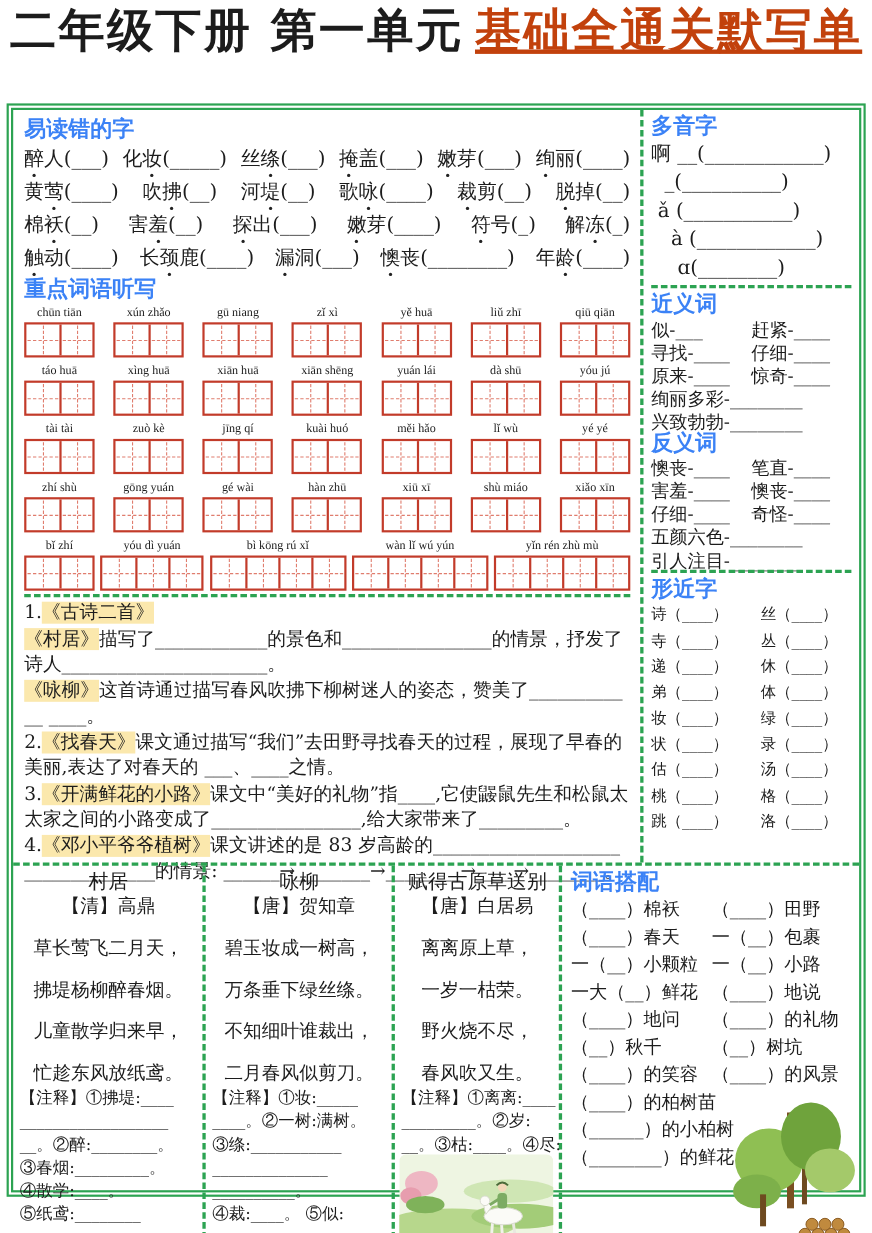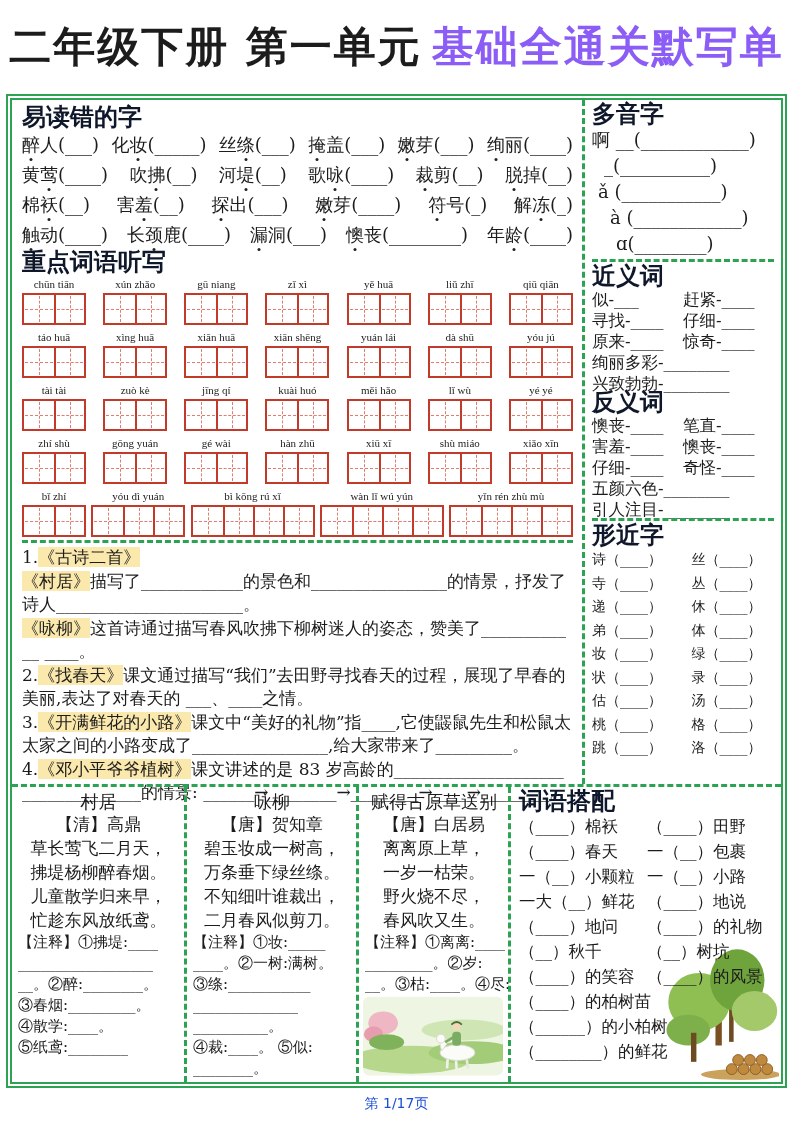--- a/index.html
+++ b/index.html
@@ -1,28 +1,28 @@
 <!DOCTYPE html>
 <html lang="zh"><head>
 <meta charset="utf-8">
 <style>
   * { box-sizing: border-box; margin: 0; padding: 0; }
   html,body { width: 793px; height: 1121px; overflow: hidden; background: #fff;
     font-family: "DejaVu Serif", "Liberation Serif", serif; color: #1c1c1c; }
-  .title-bar { height: 94px; display: flex; align-items: center; justify-content: center;
+  .title-bar { height: 94px; display: flex; align-items: flex-start; justify-content: center;
     font-size: 42px; font-weight: bold; letter-spacing: 2px; white-space: nowrap; }
-  .title-red { color: #8b5cf6; margin-left: 10px; }
+  .title-red { color: #c2410c; margin-left: 10px; text-decoration: underline; }
   .sheet { margin: 0 6px; height: 994px; border: 6px double #2ca352; background: #fff;
     display: flex; flex-direction: column; }
   .top-area { display: flex; height: 684px; }
   .left-col { width: 570px; padding: 5px 9px 0 10px; display: flex; flex-direction: column; }
   .right-col { flex: 1; border-left: 3px dashed #2ca352; padding: 2px 7px 0 7px;
     display: flex; flex-direction: column; }
-  h2.sec-h { font-family: "DejaVu Sans", "Liberation Sans", sans-serif; font-size: 24px;
-    color: #0f172a; line-height: 25px; font-weight: bold; }
+  h2.sec-h { font-family: "DejaVu Sans", "Liberation Sans", sans-serif; font-size: 20px;
+    color: #3b82f6; line-height: 25px; font-weight: bold; }
   
   .sec-yiducuo { height: 148px; }
   .yd-row { display: flex; justify-content: space-between; font-size: 18px; line-height: 30px; text-align: center; }
   .yd-item { white-space: nowrap; }
   .ch { position: relative; display: inline-block; }
   .ch.dot::after { content:""; position:absolute; width:3px; height:3px; border-radius:50%;
     background:#222; left:50%; bottom:-1px; transform:translateX(-50%); }
   
   .sec-tingxie { height: 298px; }
   .px-row { display: flex; justify-content: space-between; margin-bottom: 3px; }
@@ -51,21 +51,21 @@
   .sec-xingjinzi { flex: 1; border-top: 3px dashed #2ca352; padding-top: 2px; }
   .xj-line { display: flex; font-size: 14px; line-height: 23.5px; gap: 17px; }
   .xj-item { width: 50%; white-space: nowrap; }
   
   .bottom-area { display: flex; border-top: 3px dashed #2ca352; flex: 1; }
   .poem-col { width: 172px; padding: 3px 5px 0 6px; text-align: center; position: relative; }
   .poem-col.c3 { width: 152px; }
   .poem-col + .poem-col, .pairing-col { border-left: 3px dashed #2ca352; }
   .pm-title { font-size: 18px; line-height: 23px; }
   .pm-author { font-size: 17px; line-height: 23px; }
-  .pm-line { font-size: 17px; line-height: 24px; white-space: nowrap; }
+  .pm-line { font-size: 17px; line-height: 24px; white-space: nowrap; margin-top: 14px; }
   .note-line { font-size: 15px; line-height: 21px; text-align: left; white-space: nowrap; }
   .pairing-col { flex: 1; padding: 2px 6px 0 8px; position: relative; }
   .dp-line { display: flex; font-size: 16.5px; line-height: 25px; position: relative; z-index: 2; }
   .dp-item { width: 50%; white-space: nowrap; }
   .dp-item:only-child { width: 100%; }
   .illus-horse { position: absolute; left: 4px; right: 4px; bottom: 5px; z-index: 1; }
   .illus-trees { position: absolute; right: 2px; bottom: 2px; z-index: 1; }
   .footer { height: 27px; text-align: center; font-size: 14px; padding-top: 7px;
     font-family: "DejaVu Sans", "Liberation Sans", sans-serif; color: #1d4ed8; }
 </style>

